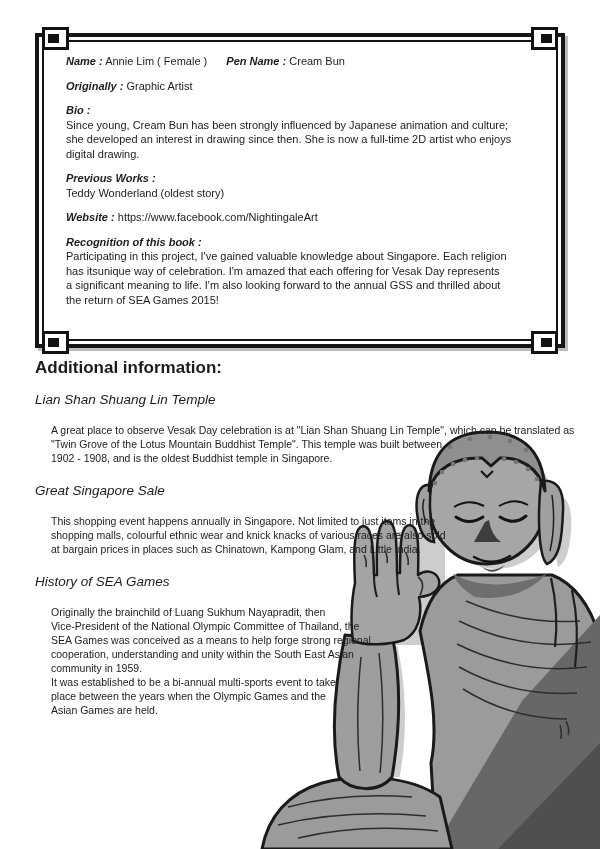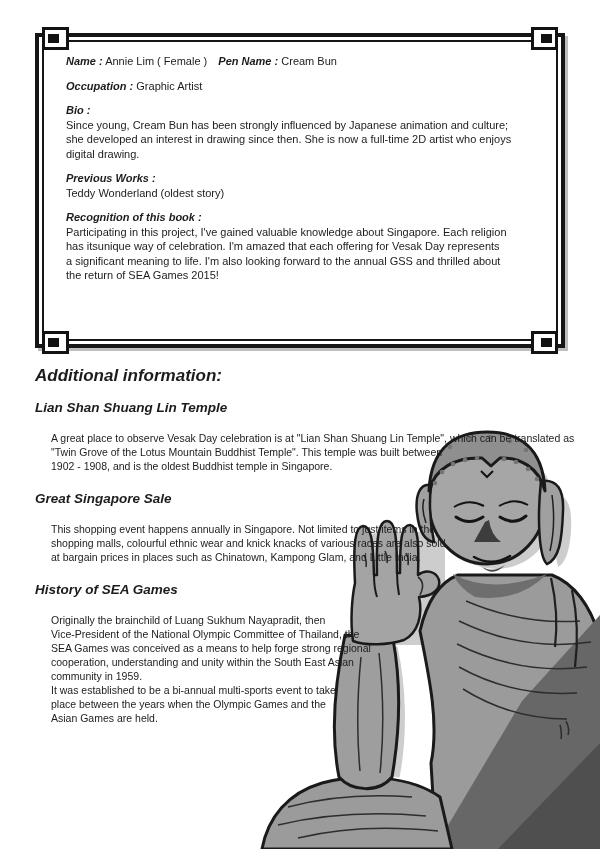--- a/index.html
+++ b/index.html
@@ -18,41 +18,41 @@
     box-shadow:3px 3px 0 #bdbdbd;
     background:#ffffff; z-index:3;
   }
   .frame-inner {
     position:absolute; inset:3px; border:2px solid #151515;
     padding:12px 14px 6px 22px;
     font-size:11px; line-height:14.5px; overflow:hidden;
   }
   .row { margin-bottom:10px; }
   .row:last-child { margin-bottom:0; }
-  .penname { margin-left:8px; }
+  .penname { margin-left:16px; }
 
   .corner {
     position:absolute; width:27px; height:23px; background:#ffffff;
     border:3px solid #121212; box-sizing:border-box; z-index:4;
   }
   .corner::after {
     content:""; position:absolute; width:11px; height:9px; background:#121212;
   }
   .corner.tl { left:3px;  top:-10px; }  .corner.tl::after { left:3px; top:4px; }
   .corner.tr { right:3px; top:-10px; }  .corner.tr::after { right:3px; top:4px; }
   .corner.bl { left:3px;  bottom:-10px; } .corner.bl::after { left:3px; bottom:4px; }
   .corner.br { right:3px; bottom:-10px; } .corner.br::after { right:3px; bottom:4px; }
 
   
   .additional { position:absolute; left:35px; top:354px; width:562px; z-index:2; }
   .additional h1 {
-    margin:12px 0 14px 0; font-size:17px; font-style:italic; font-weight:bold;
+    margin:4px 0 14px 0; font-size:17px; font-weight:bold;
   }
   .additional h2 {
-    margin:18px 0 11px 0; font-size:13.5px; font-style:italic; font-weight:bold;
+    margin:18px 0 11px 0; font-size:13.5px; font-style:italic; font-weight:normal;
   }
   .additional h2.first { margin-top:6px; }
   .additional p {
     margin:16px; font-size:10.5px; line-height:14px; white-space:pre-line;
   }
 
   
   .statue { position:absolute; left:260px; top:425px; width:340px; height:424px; z-index:1; }
 </style>
 </head>
@@ -66,37 +66,41 @@
 
   <div class="frame-inner">
     <div class="row">
       <span class="lbl">Name :</span>
       <span>Annie Lim ( Female )</span>
       <span class="lbl penname">Pen Name :</span>
       <span>Cream Bun</span>
     </div>
 
     <div class="row">
-      <span class="lbl">Occupation :</span>
+      <span class="lbl">Originally :</span>
       <span>Graphic Artist</span>
     </div>
 
 
     <div class="row">
       <div class="lbl">Bio :</div>
       <div class="ml">Since young, Cream Bun has been strongly influenced by Japanese animation and culture;
 she developed an interest in drawing since then. She is now a full-time 2D artist who enjoys
 digital drawing.</div>
     </div>
 
     <div class="row">
       <div class="lbl">Previous Works :</div>
       <div>Teddy Wonderland (oldest story)</div>
     </div>
 
+    <div class="row">
+      <span class="lbl">Website :</span>
+      <span>https://www.facebook.com/NightingaleArt</span>
+    </div>
 
     <div class="row">
       <div class="lbl">Recognition of this book :</div>
       <div class="ml">Participating in this project, I've gained valuable knowledge about Singapore. Each religion
 has itsunique way of celebration. I'm amazed that each offering for Vesak Day represents
 a significant meaning to life. I'm also looking forward to the annual GSS and thrilled about
 the return of SEA Games 2015!</div>
     </div>
   </div>
 </div>

